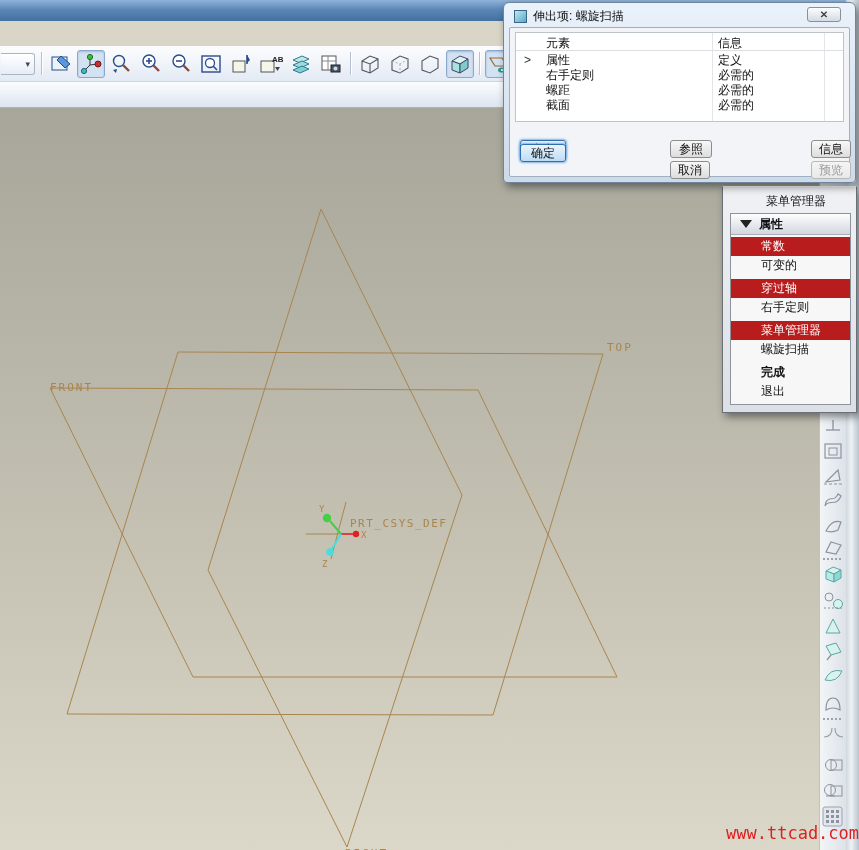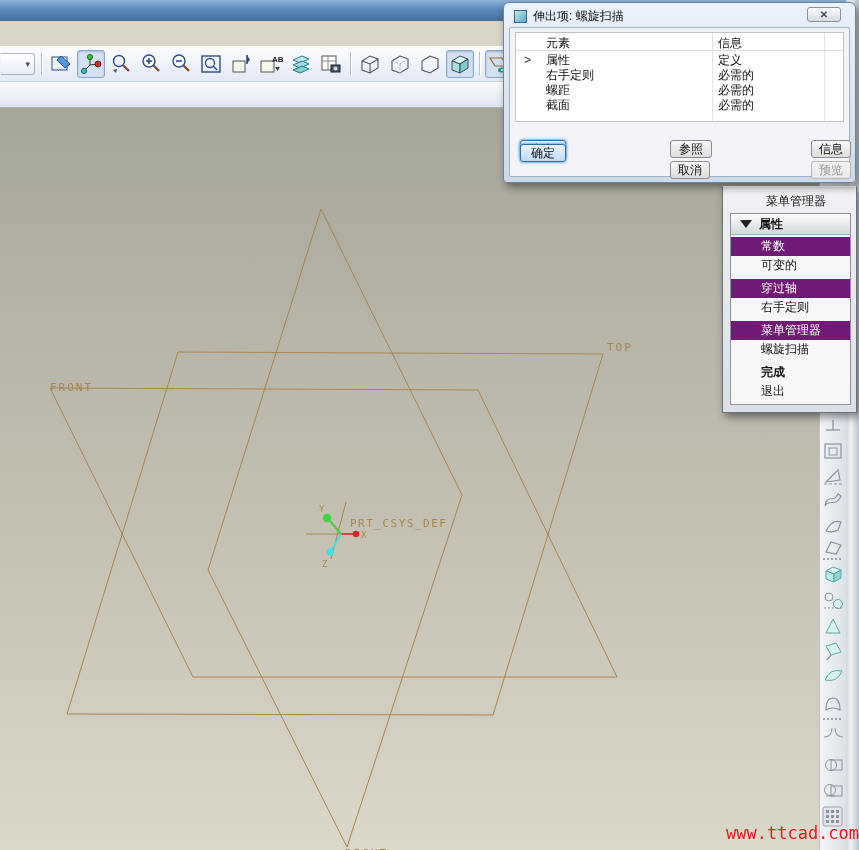--- a/index.html
+++ b/index.html
@@ -83,21 +83,21 @@
     background:linear-gradient(#f0f1f4,#dcdfe5); border:1px solid #6a7078; box-shadow:3px 4px 8px rgba(0,0,0,.45);
     border-top:1px solid #fff; }
   .mm-title { position:absolute; left:11px; top:6px; font-size:12px; color:#111;margin-left:32px; }
   .mm-box { position:absolute; left:7px; top:26px; width:121px; bottom:7px; background:#f7f7f8; border:1px solid #8d939b; }
   .mm-header { height:21px; background:linear-gradient(#fdfdfe,#d3d7de); border-bottom:1px solid #aab0b8;
     display:flex; align-items:center; font-size:12px; font-weight:bold; color:#111; }
   .mm-tri { width:0; height:0; border-left:6px solid transparent; border-right:6px solid transparent;
     border-top:8px solid #222; margin:0 7px 0 9px; }
   .mm-items { padding-top:2px; }
   .mm-item { height:19px; line-height:19px; font-size:12px; color:#111; padding-left:30px; background:#f7f7f8; }
-  .mm-item.selected { background:#701a75; color:#fff; }
+  .mm-item.selected { background:#b91c1c; color:#fff; }
   .mm-item.gap { margin-top:4px; }
   .mm-item.bold { font-weight:bold; }
 </style>
 </head>
 <body>
 
 <div id="stage">
 
   <div class="titlebar"></div>
 

